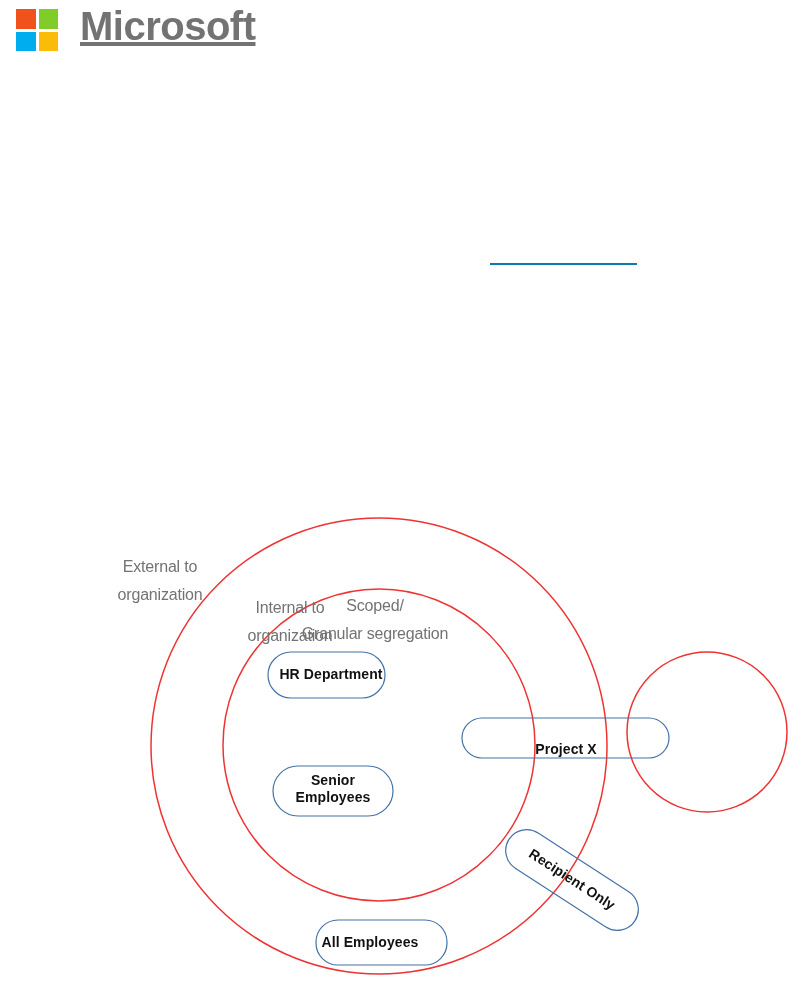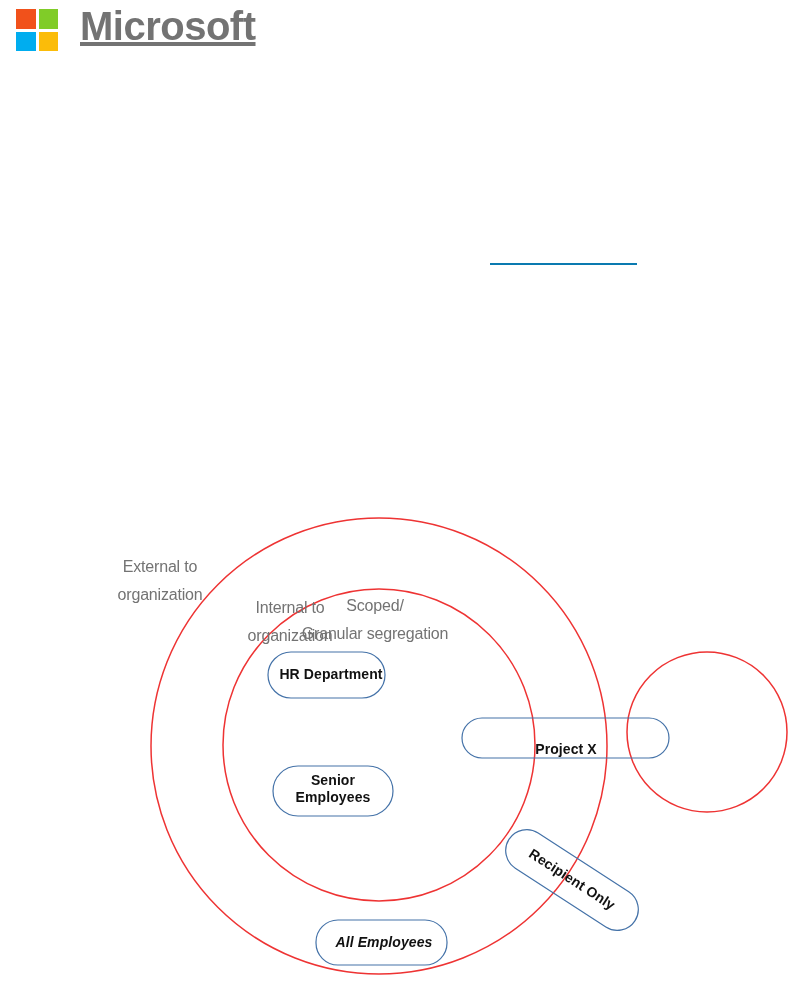--- a/index.html
+++ b/index.html
@@ -114,21 +114,21 @@
     line-height: 17px;
     font-weight: bold;
     color: #111111;
     text-align: center;
     white-space: pre-line;
     letter-spacing: 0.1px;
   }
   #label-hr-department  { left: 260px; top: 666px; width: 142px; }
   #label-senior-leader  { left: 263px; top: 772px; width: 140px; }
   #label-project-x      { left: 466px; top: 729px; width: 200px; margin-top: 12px; }
-  #label-all-employees  { left: 315px; top: 934px; width: 138px; font-style: italic; }
+  #label-all-employees  { left: 301px; top: 934px; width: 138px; }
   #label-recipient-only {
     left: 497px;
     top: 871px;
     width: 150px;
     transform: rotate(33deg);
     transform-origin: center center;
   }
 </style>
 </head>
 <body>

